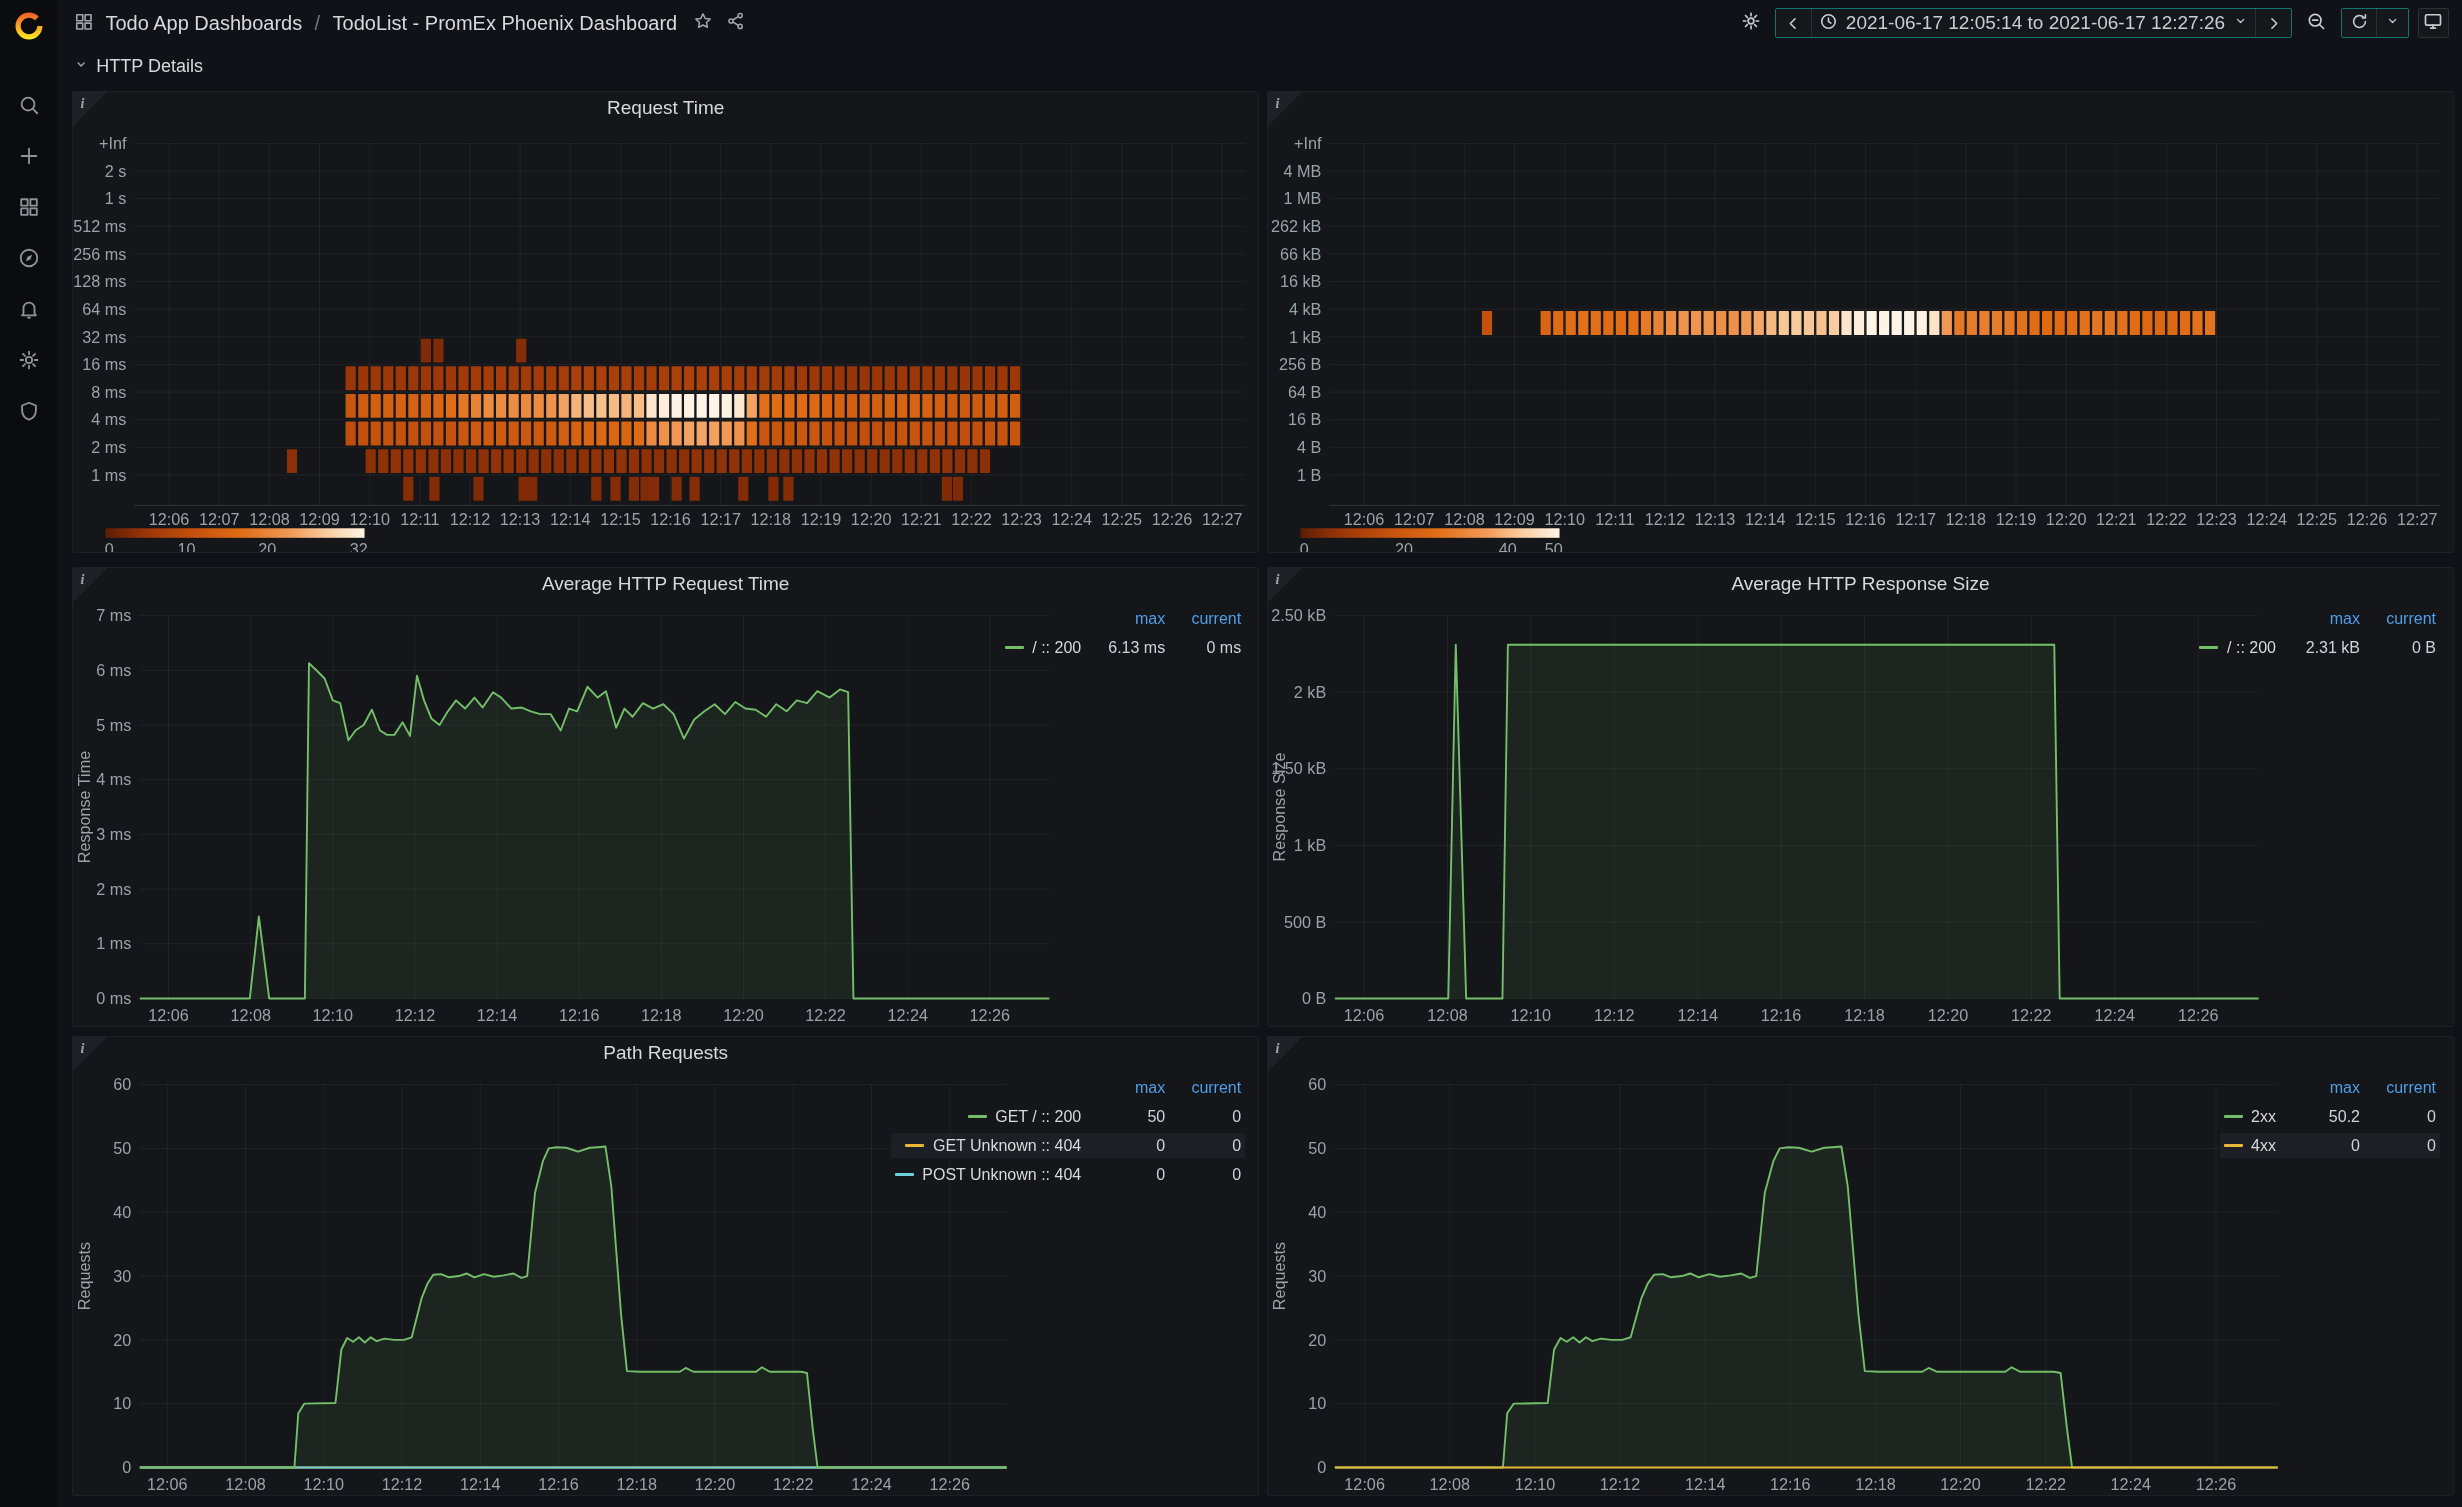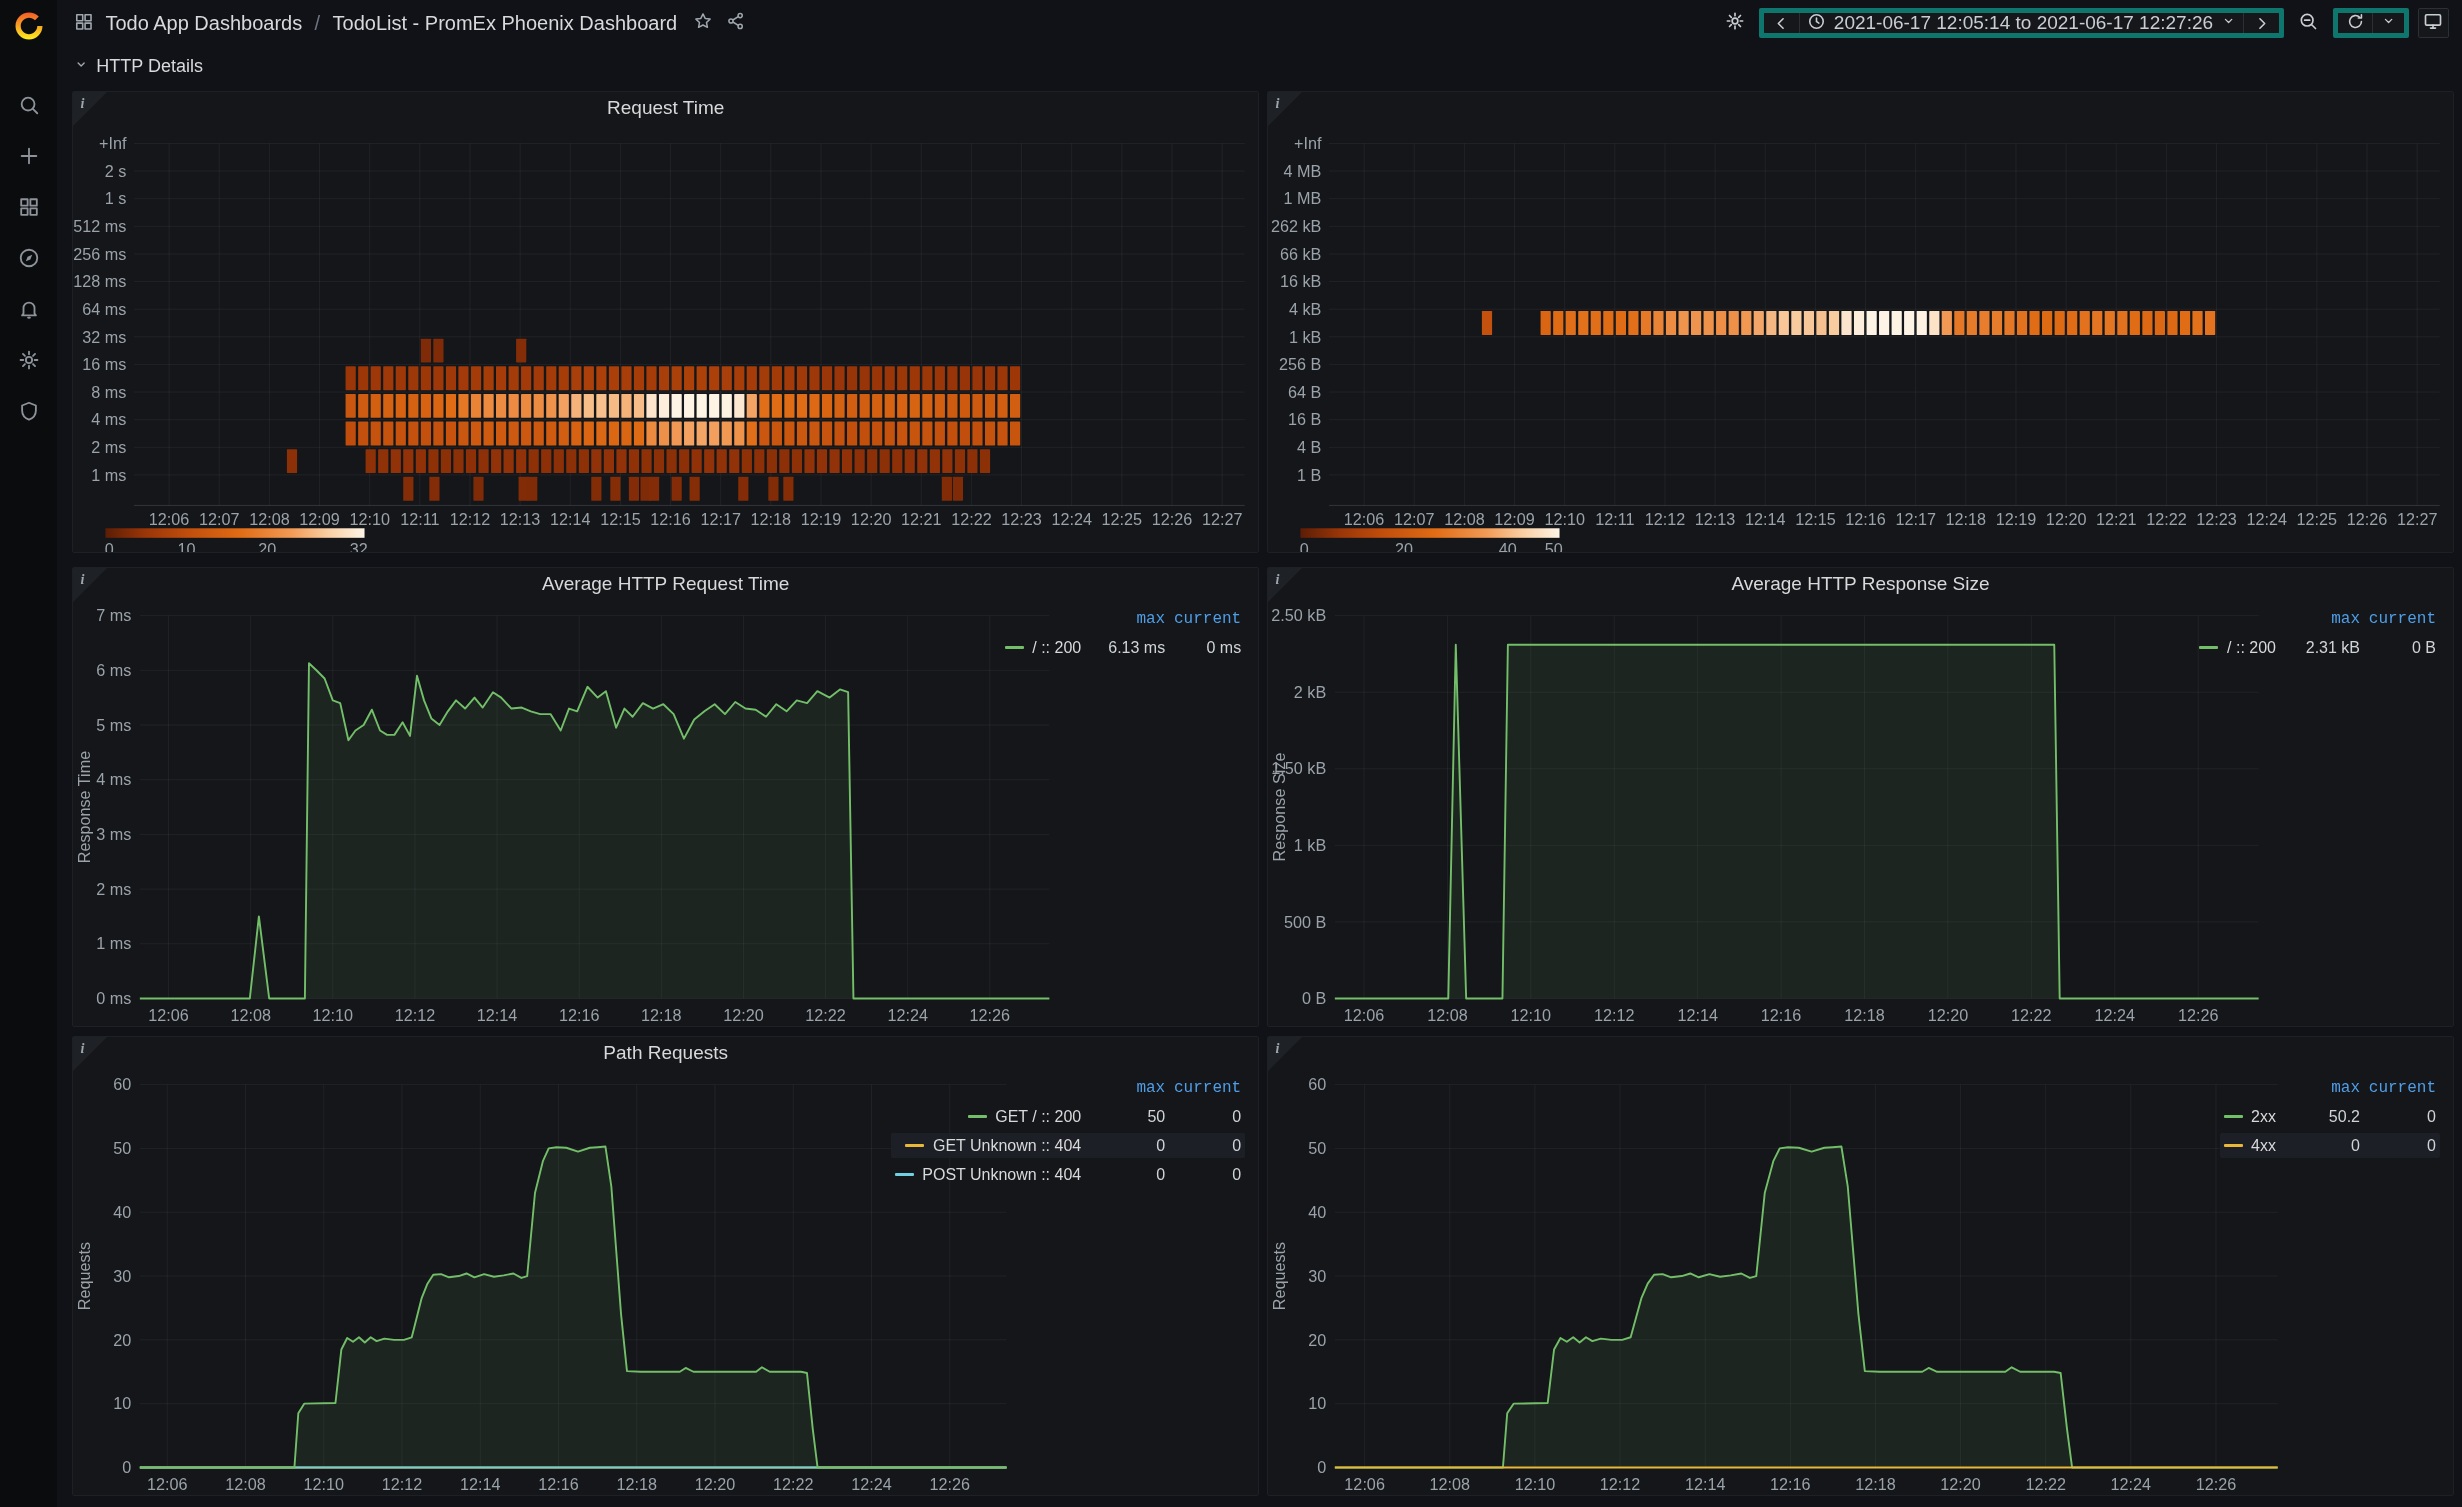--- a/index.html
+++ b/index.html
@@ -19,21 +19,21 @@
     display:flex; align-items:center; padding:0 13.3px 0 17px; background:#111217; }
   .crumbs { display:flex; align-items:flex-end; gap:12.4px; }
   .crumbs svg { stroke:#9fa7ae; }
   .crumb-text { color:#d8d9da; font-size:20px; }
   .crumb-sep { color:#6e7580; font-size:20px; }
   .nav-spacer { flex:1; }
   .nav-right { display:flex; align-items:center; gap:9.5px; }
   .tool-btn { height:30.5px; min-width:30.5px; display:flex; align-items:center; justify-content:center;
     border-radius:1.9px; cursor:pointer; color:#c9ced4; }
   .tool-btn svg { stroke:#c9ced4; }
-  .btn-group { display:flex; align-items:stretch; height:30.5px; border:5px solid #0f766e;
+  .btn-group { display:flex; align-items:stretch; height:30.5px; border:1px solid #0f766e;
     border-radius:1.9px; background:#15171b; }
   .btn-group .seg { display:flex; align-items:center; justify-content:center; padding:0 7.6px;
     cursor:pointer; }
   .btn-group .seg + .seg { border-left:1px solid #2c2f35; }
   .time-text { color:#c9ced4; font-size:19px; margin:0 7.6px; white-space:nowrap; }
   
   .dash { position:absolute; left:57px; top:46px; right:0; bottom:0; }
   .row-title { position:absolute; left:17px; top:9.5px; display:flex; align-items:center; gap:8px;
     color:#d8d9da; font-size:18px; font-weight:500; cursor:pointer; }
   .row-title svg { stroke:#9fa7ae; }
@@ -45,21 +45,21 @@
   .corner { position:absolute; top:0; left:0; width:34px; height:34px; cursor:pointer; }
   svg.chart { position:absolute; left:0; top:0; }
   svg.chart text { font-family:"Liberation Sans", sans-serif; }
   .tick { fill:#9aa2aa; font-size:17px; }
   .axis-label { fill:#9aa2aa; font-size:17px; }
   .grid { stroke:rgba(204,214,224,0.07); stroke-width:1; }
   .axisline { stroke:rgba(204,214,224,0.18); stroke-width:1; }
   
   .legend { position:absolute; top:38px; right:17px; font-size:16px; }
   .lg-head, .lg-row { display:flex; justify-content:flex-end; align-items:center; height:25px; }
-  .lg-head span { color:#4f9ee8; font-weight:500;font-family:Liberation Mono, monospace; }
+  .lg-head span { color:#4f9ee8; font-weight:500; }
   .lg-max { width:84px; text-align:right; }
   .lg-cur { width:76px; text-align:right; }
   .lg-label { color:#d8d9da; cursor:pointer; }
   .lg-row .lg-max, .lg-row .lg-cur { color:#d0d4d9; }
   .swatch { width:19px; height:3.8px; border-radius:1px; margin-right:8.6px; }
   .lg-row.hl { background:#1c1f25; border-radius:1.9px; }
   .lg-row { padding:0 3.8px; margin:4px -3.8px; cursor:pointer; }
 </style>
 </head>
 <body>

